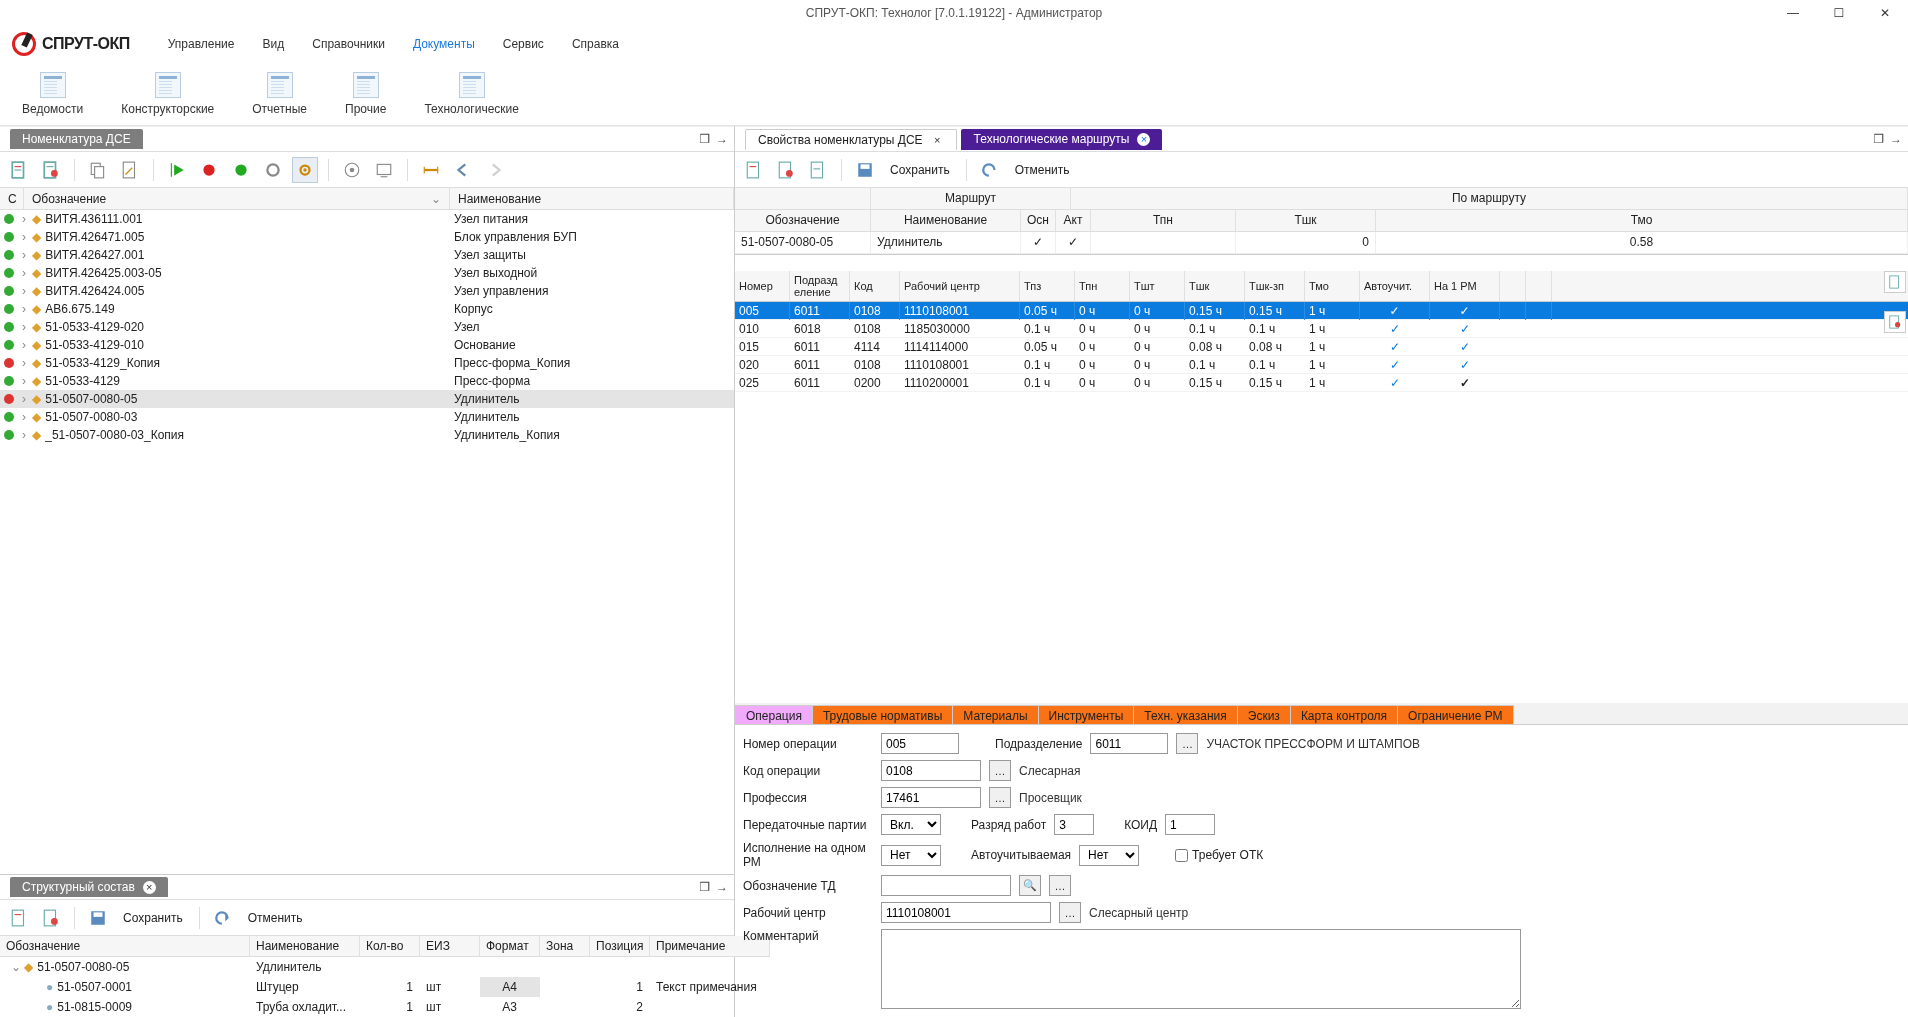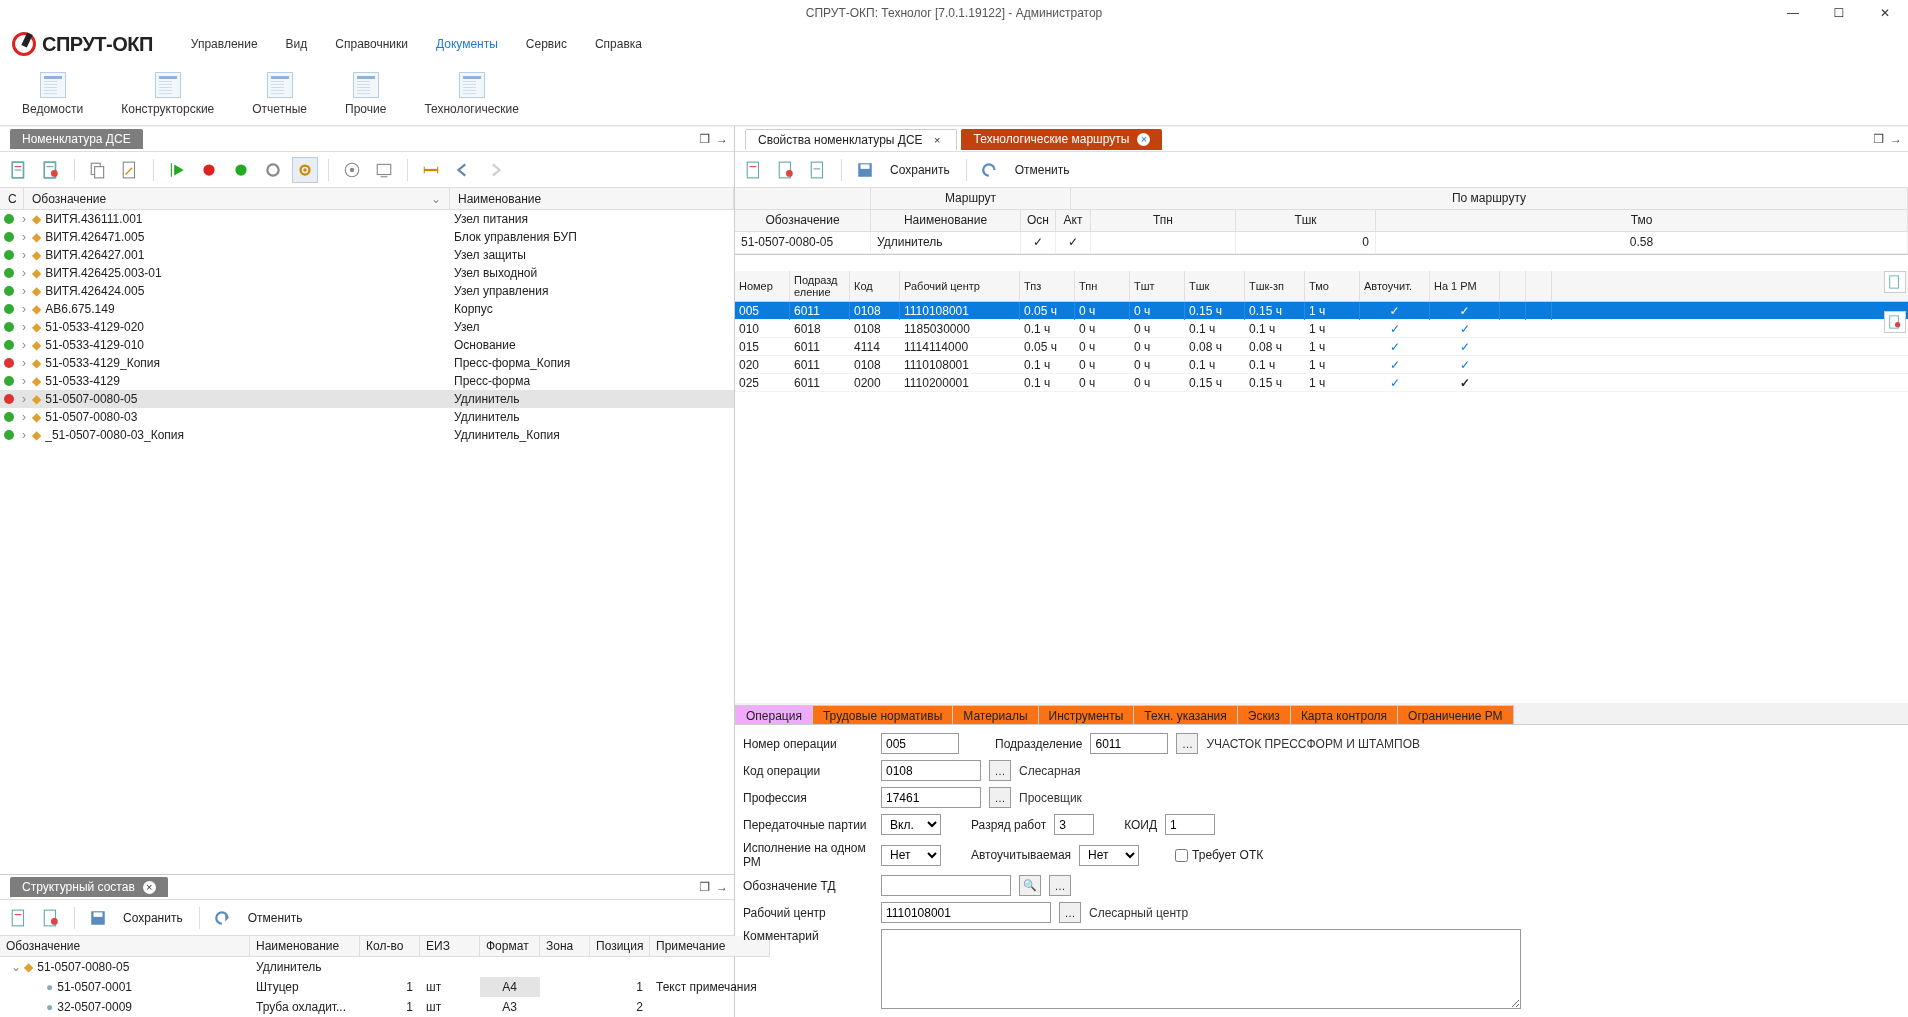--- a/index.html
+++ b/index.html
@@ -9,37 +9,37 @@
 .titlebar { height: 26px; display: flex; align-items: center; justify-content: center; position: relative; }
 .titlebar .title { color: #555; }
 .titlebar .wbtns { position: absolute; right: 0; top: 0; display: flex; }
 .titlebar .wbtns div { width: 46px; height: 26px; display: flex; align-items: center; justify-content: center; color: #333; }
 
 
 .menubar { display: flex; align-items: center; padding: 0 12px; height: 36px; }
 .logo { display: flex; align-items: center; margin-right: 24px; }
 .logo .mark { width: 24px; height: 24px; border-radius: 50%; border: 3px solid #d22; position: relative; margin-right: 6px; }
 .logo .mark::after { content:""; position:absolute; width:6px; height:14px; background:#222; left:9px; top:-2px; transform: rotate(25deg); }
-.logo .text { font-size: 20px; font-weight: bold; letter-spacing: -0.5px; }
+.logo .text { font-size: 16px; font-weight: bold; letter-spacing: -0.5px; }
 .menubar .item { padding: 0 14px; color: #333; line-height: 36px; }
 .menubar .item.active { color: #1a7ad9; }
 
 
 .ribbon { display: flex; border-bottom: 1px solid #e4e4e4; height: 64px; padding-left: 12px; }
 .ribbon .rbtn { display: flex; flex-direction: column; align-items: center; justify-content: center; padding: 4px 10px; margin-right: 18px; }
 .ribbon .rbtn .ricon { width: 26px; height: 26px; border: 1px solid #b8cde0; background: #f2f7fc; margin-bottom: 4px; position: relative; }
 .ribbon .rbtn .ricon::before { content:""; position:absolute; left:3px; top:3px; right:3px; height:3px; background:#8fb3d6; }
 .ribbon .rbtn .ricon::after { content:""; position:absolute; left:3px; top:8px; right:8px; bottom:3px; background:repeating-linear-gradient(#cde 0 1px, transparent 1px 3px); }
 .ribbon .rbtn span { color: #333; }
 
 
 .tabrow { display: flex; align-items: center; height: 26px; padding-left: 10px; background: #fff; border-top:1px solid #eee;justify-content:space-between; }
 .tabrow.left { border-bottom: 1px solid #ddd; }
 .tab { background:#7d7d7d; color:#fff; padding:3px 12px; display:flex; align-items:center; font-size:11px; border-radius:2px 2px 0 0; margin-right:4px; }
-.tab.blue { background:#c2410c;padding-left:13px; }
+.tab.blue { background:#4c1d95;padding-left:13px; }
 .tab.white { background:#fff; color:#222; border:1px solid #ccc; border-bottom:none; }
 .tab .x { margin-left:8px; font-size:11px; background:#fff; color:#333; border-radius:50%; width:13px; height:13px; display:flex; align-items:center; justify-content:center; }
 .tab.blue .x { background:#fff; color:#0a7ce0; }
 .winicons { margin-left:auto; display:flex; align-items:center; gap:6px; padding-right:6px; color:#444; }
 
 
 .split { display:flex; height: calc(1017px - 26px - 36px - 64px); }
 .col-l { width: 735px; display:flex; flex-direction:column; border-right:1px solid #ccc; }
 .col-r { flex:1; display:flex; flex-direction:column; }
 
@@ -297,21 +297,21 @@
             <span class="ticon">◆</span>
             <span>ВИТЯ.426427.001</span>
           </div>
           <div class="cell2">Узел защиты</div>
         </div>
         <div class="trow">
           <div class="cell1">
             <span class="dot g"></span>
             <span class="exp">›</span>
             <span class="ticon">◆</span>
-            <span>ВИТЯ.426425.003-01</span>
+            <span>ВИТЯ.426425.003-05</span>
           </div>
           <div class="cell2">Узел выходной</div>
         </div>
         <div class="trow">
           <div class="cell1">
             <span class="dot g"></span>
             <span class="exp">›</span>
             <span class="ticon">◆</span>
             <span>ВИТЯ.426424.005</span>
           </div>
@@ -468,21 +468,21 @@
             <div class="cell">шт</div>
             <div class="cell hl" style="text-align:center">A4</div>
             <div class="cell"></div>
             <div class="cell" style="text-align:right">1</div>
             <div class="cell">Текст примечания</div>
           </div>
           <div class="drow">
             <div class="cell cell1" style="padding-left:34px">
               <span style="width:12px;display:inline-block"></span>
               <span style="color:#8ab;margin-right:4px">●</span>
-              <span>32-0507-0009</span>
+              <span>51-0815-0009</span>
             </div>
             <div class="cell">Труба охладит...</div>
             <div class="cell" style="text-align:right">1</div>
             <div class="cell">шт</div>
             <div class="cell " style="text-align:center">A3</div>
             <div class="cell"></div>
             <div class="cell" style="text-align:right">2</div>
             <div class="cell"></div>
           </div>
         </div>

